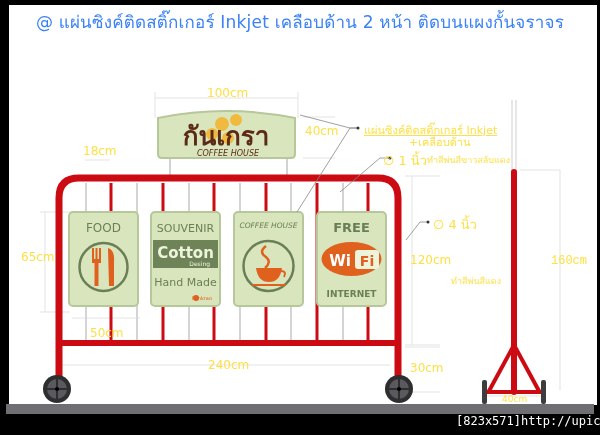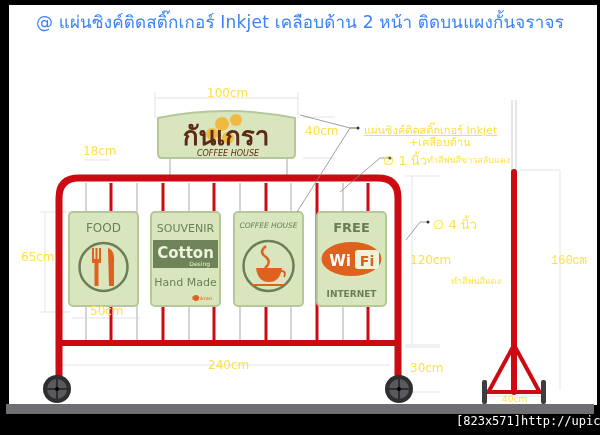--- a/index.html
+++ b/index.html
@@ -172,21 +172,21 @@
     <rect x="541" y="380" width="5" height="24" rx="2" fill="#3d3d40"></rect>
   </g>
 </svg>
 
 <div class="ground"></div>
 
 <div class="lbl" style="left:207px;top:86px;">100cm</div>
 <div class="lbl" style="left:305px;top:124px;">40cm</div>
 <div class="lbl" style="left:83px;top:144px;">18cm</div>
 <div class="lbl" style="left:21px;top:250px;">65cm</div>
-<div class="lbl" style="left:90px;top:304px;">50cm</div>
+<div class="lbl" style="left:90px;top:326px;">50cm</div>
 <div class="lbl" style="left:208px;top:358px;">240cm</div>
 <div class="lbl" style="left:410px;top:253px;">120cm</div>
 <div class="lbl" style="left:410px;top:361px;">30cm</div>
 <div class="lbl" style="left:551px;top:254px;font-family:Liberation Mono, monospace;">160cm</div>
 <div class="lbl tiny" style="left:502px;top:394px;">40cm</div>
 
 <div class="lbl small" style="left:364px;top:121px;text-decoration:underline;">แผ่นซิงค์ติดสติ๊กเกอร์ Inkjet</div>
 <div class="lbl small" style="left:364px;top:133px;margin-left:45px;">+เคลือบด้าน</div>
 <div class="lbl" style="left:383px;top:150px;font-size:13px;">∅ 1 นิ้ว</div>
 <div class="lbl tiny" style="left:427px;top:153px;">ทำสีพ่นสีขาวสลับแดง</div>

